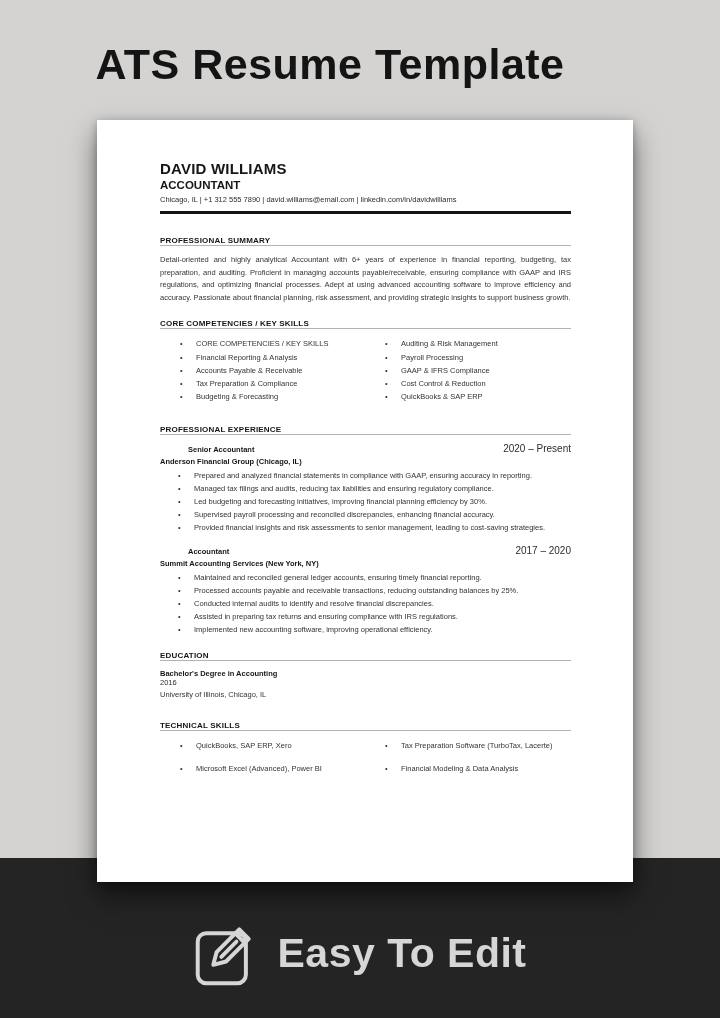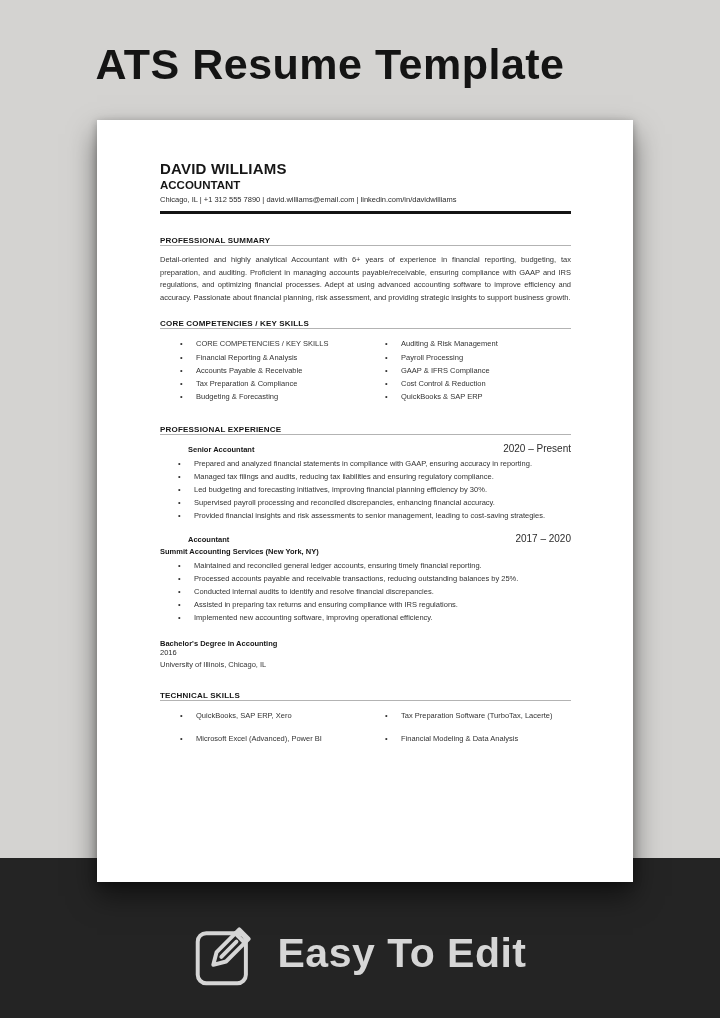--- a/index.html
+++ b/index.html
@@ -139,20 +139,21 @@
   </div>
 
   <div class="sec">
     <h2>PROFESSIONAL EXPERIENCE</h2>
 
     <div class="job">
       <div class="job-head">
         <span class="job-role">Senior Accountant</span>
         <span class="job-dates">2020 – Present</span>
       </div>
+      <div class="job-company">Anderson Financial Group (Chicago, IL)</div>
       <ul>
         <li>
             <span class="dot">•</span>
             <span>Prepared and analyzed financial statements in compliance with GAAP, ensuring accuracy in reporting.</span>
           </li>
         <li>
             <span class="dot">•</span>
             <span>Managed tax filings and audits, reducing tax liabilities and ensuring regulatory compliance.</span>
           </li>
         <li>
@@ -195,20 +196,21 @@
           </li>
         <li>
             <span class="dot">•</span>
             <span>Implemented new accounting software, improving operational efficiency.</span>
           </li>
       </ul>
     </div>
   </div>
 
   <div class="sec tight">
+    <h2>EDUCATION</h2>
     <div class="edu-row">
       <span class="edu-degree">Bachelor's Degree in Accounting</span>
       <span class="edu-year">2016</span>
     </div>
     <div class="edu-school">University of Illinois, Chicago, IL</div>
   </div>
 
   <div class="sec">
     <h2>TECHNICAL SKILLS</h2>
     <div class="cols tech">

